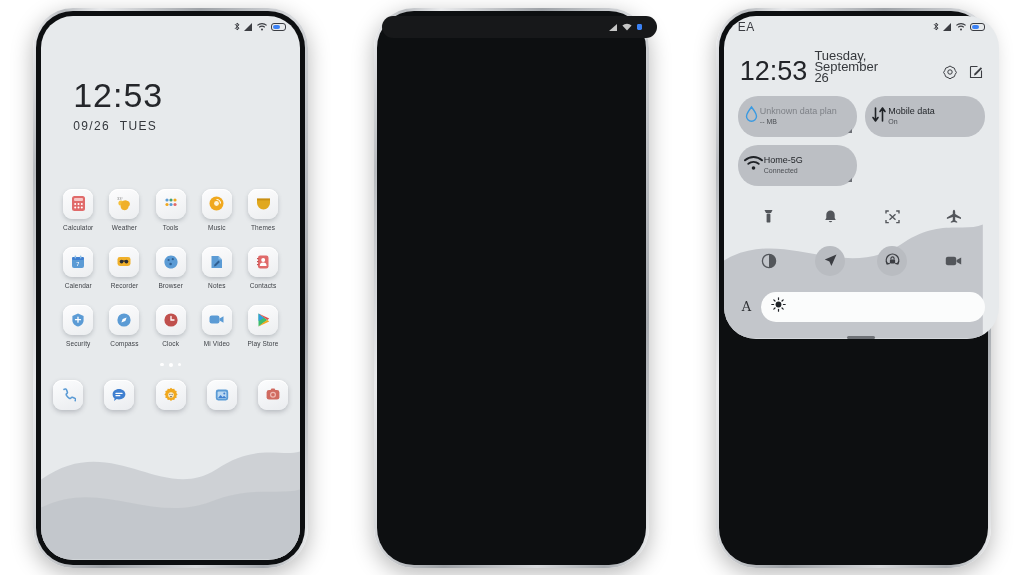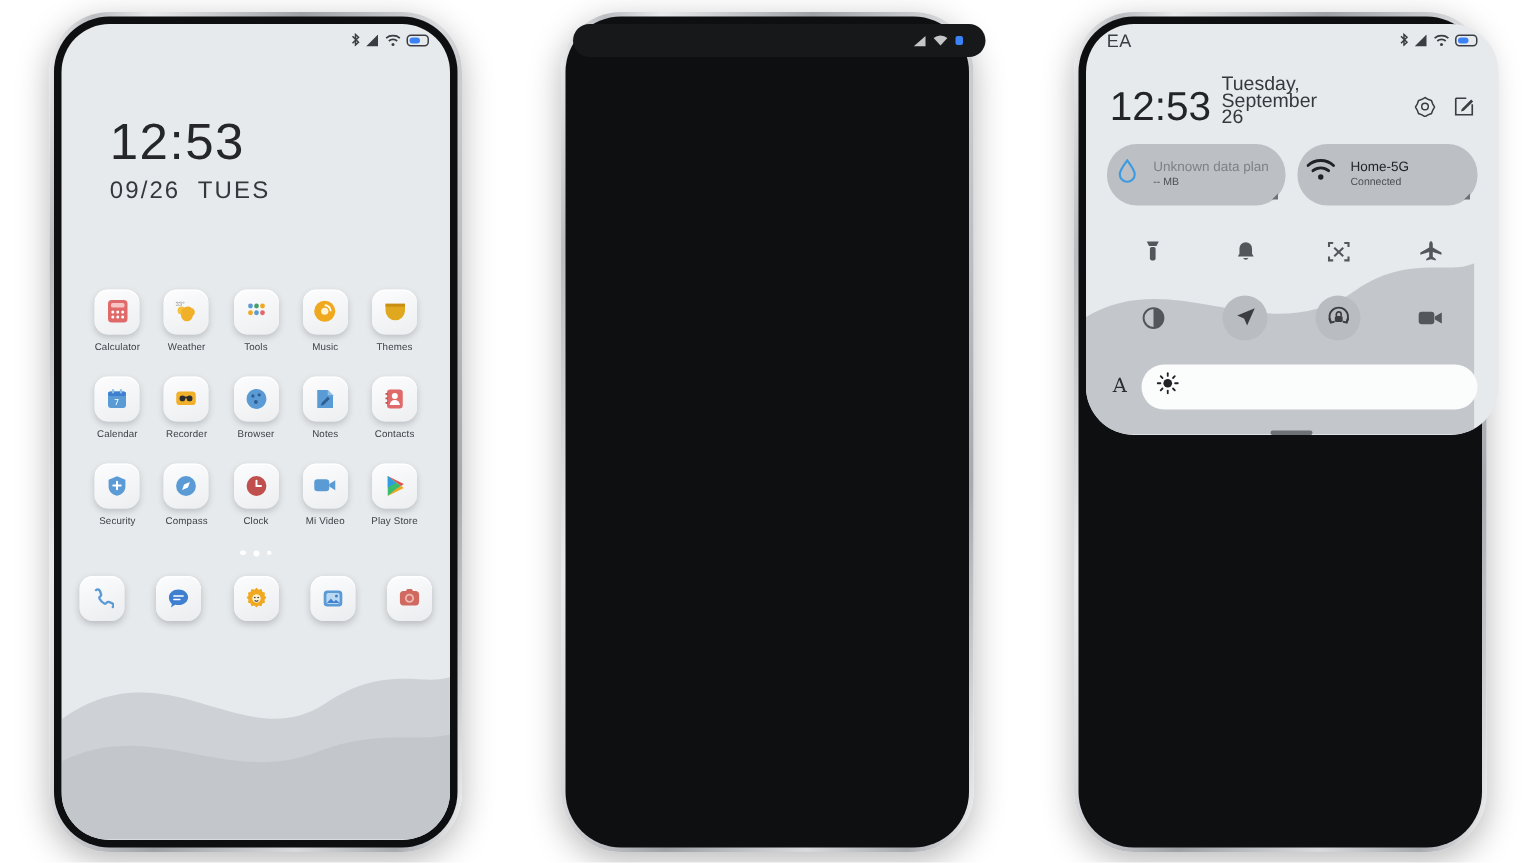--- a/index.html
+++ b/index.html
@@ -45,21 +45,21 @@
     opacity:.85;
   }
   .p1 .wave2 {
     position:absolute; left:0; right:0; bottom:0; height:110px;
     background:#bfc3c8;
     clip-path: path("M0,58 C60,28 110,75 170,52 C210,36 238,46 259,40 L259,110 L0,110 Z");
     opacity:.7;
   }
   .p1-clock { position:relative; padding:40px 0 0 32px; z-index:2; }
   .p1-clock .t { font-size:34px; font-weight:400; color:#24262a; letter-spacing:1px; line-height:1; }
-  .p1-clock .d { margin-top:7px; font-size:16px; color:#34373c; letter-spacing:1.4px; }
+  .p1-clock .d { margin-top:7px; font-size:12px; color:#34373c; letter-spacing:1.4px; }
 
   .grid { position:relative; z-index:2; margin-top:56px; padding:0 14px;
           display:grid; grid-template-columns:repeat(5,1fr); row-gap:16px; }
   .app { display:flex; flex-direction:column; align-items:center; gap:5px; }
   .app .tile {
     width:30px; height:30px; border-radius:9px;
     background:linear-gradient(160deg,#fdfdfe,#eceef0);
     box-shadow:0 2px 4px rgba(90,95,105,.30), inset 0 1px 0 #fff;
     display:flex; align-items:center; justify-content:center;
   }
@@ -90,21 +90,21 @@
     clip-path: path("M0,72 C60,36 120,96 180,54 C215,30 242,44 259,36 L259,150 L0,150 Z");
   }
   .cc-head { position:relative; z-index:2; padding:12px 16px 0; display:flex; align-items:flex-end; }
   .cc-head .big { font-size:27px; font-weight:400; line-height:1; color:#222428; }
   .cc-head .dt { font-size:13px; line-height:11px; color:#35383c; margin:0 0 2px 7px; max-width:72px; }
   .cc-head .acts { margin-left:auto; display:flex; gap:12px; padding-bottom:2px; }
 
   .tiles { position:relative; z-index:2; margin:11px 14px 0; display:grid;
            grid-template-columns:1fr 1fr; gap:8px; }
   .tile2 { height:41px; border-radius:20px; background:#bcbfc4; display:flex; align-items:center;
-           padding:0 6px; gap:10px; position:relative; }
+           padding:0 6px; gap:1px; position:relative; }
   .tile2 .tx .a { font-size:9px; color:#1f2226; line-height:11px; }
   .tile2 .tx .b { font-size:7px; color:#4b4e53; line-height:9px; }
   .tile2 .corner { position:absolute; right:5px; bottom:4px; width:0; height:0;
                    border-left:4px solid transparent; border-bottom:4px solid #6d7076; }
 
   .toggles { position:relative; z-index:2; margin:16px 14px 0; display:grid;
              grid-template-columns:repeat(4,1fr); row-gap:14px; justify-items:center; }
   .tg { width:30px; height:30px; border-radius:50%; display:flex; align-items:center; justify-content:center; }
   .tg.on { background:#b9bcc1; }
 
@@ -522,20 +522,32 @@
               </svg>
           </span>
           <div class="tx">
             <div class="a" style="color:#7e8187">Unknown data plan</div>
             <div class="b">-- MB</div>
           </div>
           <span class="corner"></span>
         </div>
 
 
+        <div class="tile2">
+          <span>
+            <svg width="16" height="17" viewBox="0 0 16 17">
+                <path d="M4.5 2 v13 M4.5 15 L2 11.5 M4.5 15 L7 11.5" stroke="#1f2226" stroke-width="1.6" fill="none" stroke-linecap="round"></path>
+                <path d="M11.5 15 V2 M11.5 2 L9 5.5 M11.5 2 L14 5.5" stroke="#1f2226" stroke-width="1.6" fill="none" stroke-linecap="round"></path>
+              </svg>
+          </span>
+          <div class="tx">
+            <div class="a">Mobile data</div>
+            <div class="b">On</div>
+          </div>
+        </div>
 
         <div class="tile2">
           <span>
             <svg width="19" height="15" viewBox="0 0 19 15">
                 <path d="M1 4.3 A12.6 12.6 0 0 1 18 4.3" fill="none" stroke="#1f2226" stroke-width="1.9" stroke-linecap="round"></path>
                 <path d="M4.3 7.8 A8 8 0 0 1 14.7 7.8" fill="none" stroke="#1f2226" stroke-width="1.9" stroke-linecap="round"></path>
                 <circle cx="9.5" cy="12" r="1.8" fill="#1f2226"></circle>
               </svg>
           </span>
           <div class="tx">

